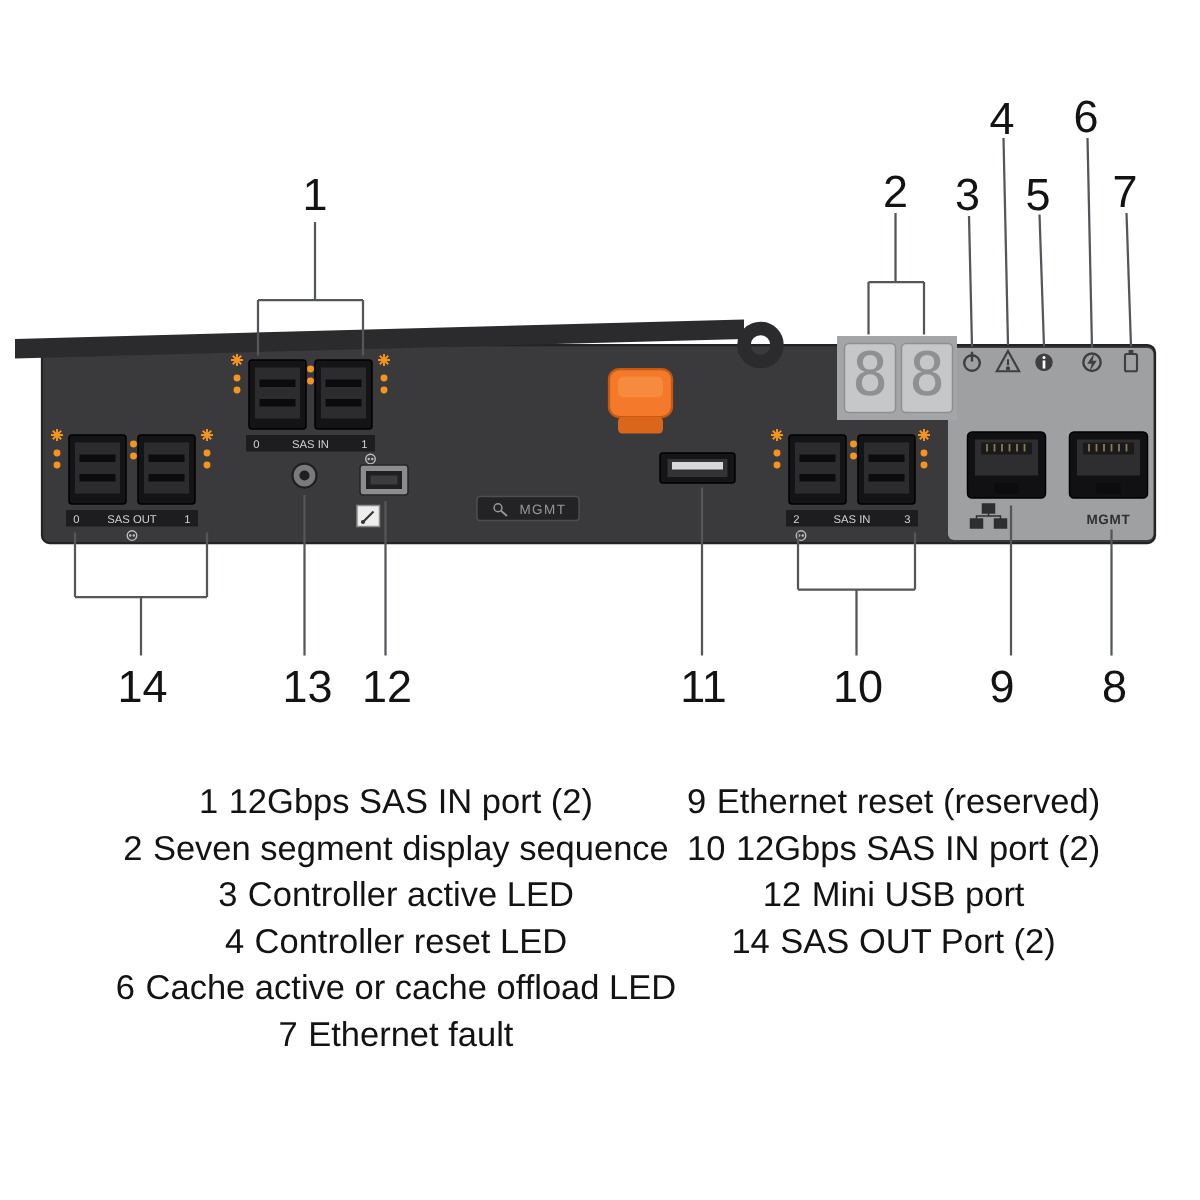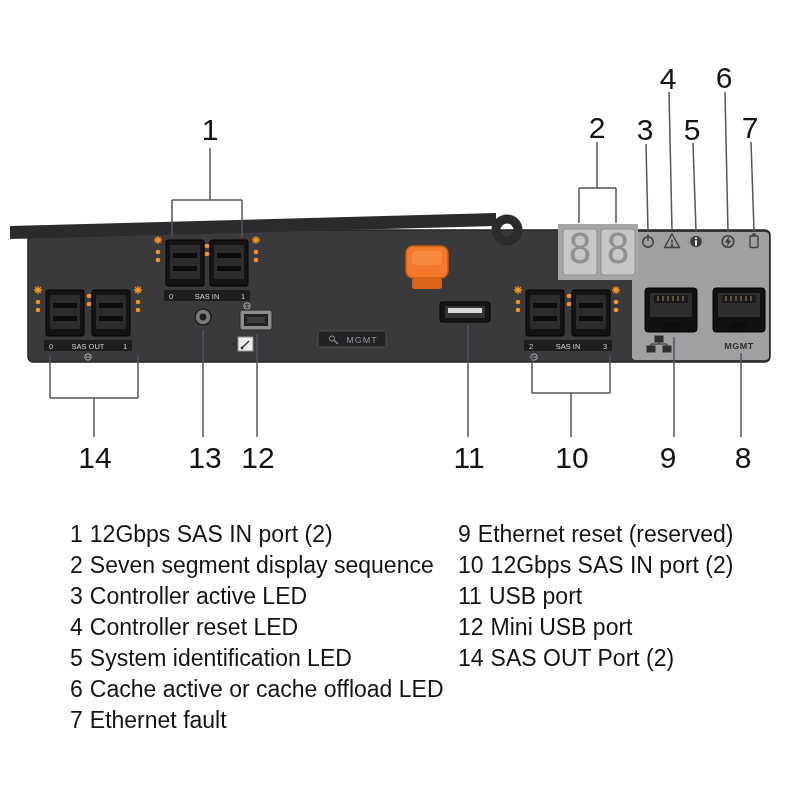--- a/index.html
+++ b/index.html
@@ -9,21 +9,21 @@
   }
   #diagram { position:absolute; top:0; left:0; }
   .callout { font-family:"Liberation Sans", sans-serif; font-size:30px; fill:#131313; text-anchor:middle; }
   .lead    { stroke:#54565a; stroke-width:1.5; fill:none; }
   .tinylabel { font-family:"Liberation Sans", sans-serif; font-size:7.5px; fill:#d2d3d5; text-anchor:middle; }
   .platelabel { font-family:"Liberation Sans", sans-serif; font-size:9px; fill:#96979a; text-anchor:middle; letter-spacing:1px; }
   .portlabel  { font-family:"Liberation Sans", sans-serif; font-size:9px; font-weight:bold; fill:#2e2f31; text-anchor:middle; letter-spacing:0.5px; }
   .seg { font-family:"DejaVu Sans Mono", monospace; font-size:40px; fill:#8f9092; text-anchor:middle; }
   .legend { position:absolute; top:519px; left:70px; display:flex; color:#131313; }
   .legend .col-left  { width:388px; }
-  .legend .row { font-size:23px; line-height:31px; white-space:nowrap; }
+  .legend .row { font-size:23px; line-height:31px; white-space:nowrap;text-align:center; }
   .legend .num { margin-right:7px; }
 </style>
 </head>
 <body>
 
 <svg id="diagram" width="800" height="500" viewBox="0 0 800 500" xmlns="http://www.w3.org/2000/svg">
 
   <defs>
     <g id="sas-port">
       <rect width="38" height="46" rx="2" fill="#141416" stroke="#000000" stroke-width="1"></rect>
@@ -215,24 +215,22 @@
     <text class="callout" x="743" y="468">8</text>
   </g>
 </svg>
 
 <div class="legend">
   <div class="col-left">
     <div class="row"><span class="num">1</span><span>12Gbps SAS IN port (2)</span></div>
     <div class="row"><span class="num">2</span><span>Seven segment display sequence</span></div>
     <div class="row"><span class="num">3</span><span>Controller active LED</span></div>
     <div class="row"><span class="num">4</span><span>Controller reset LED</span></div>
-    <div class="row"><span class="num">5</span><span>System identification LED</span></div>
     <div class="row"><span class="num">6</span><span>Cache active or cache offload LED</span></div>
     <div class="row"><span class="num">7</span><span>Ethernet fault</span></div>
   </div>
   <div class="col-right">
     <div class="row"><span class="num">9</span><span>Ethernet reset (reserved)</span></div>
     <div class="row"><span class="num">10</span><span>12Gbps SAS IN port (2)</span></div>
-    <div class="row"><span class="num">11</span><span>USB port</span></div>
     <div class="row"><span class="num">12</span><span>Mini USB port</span></div>
     <div class="row"><span class="num">14</span><span>SAS OUT Port (2)</span></div>
   </div>
 </div>
 
 </body></html>

